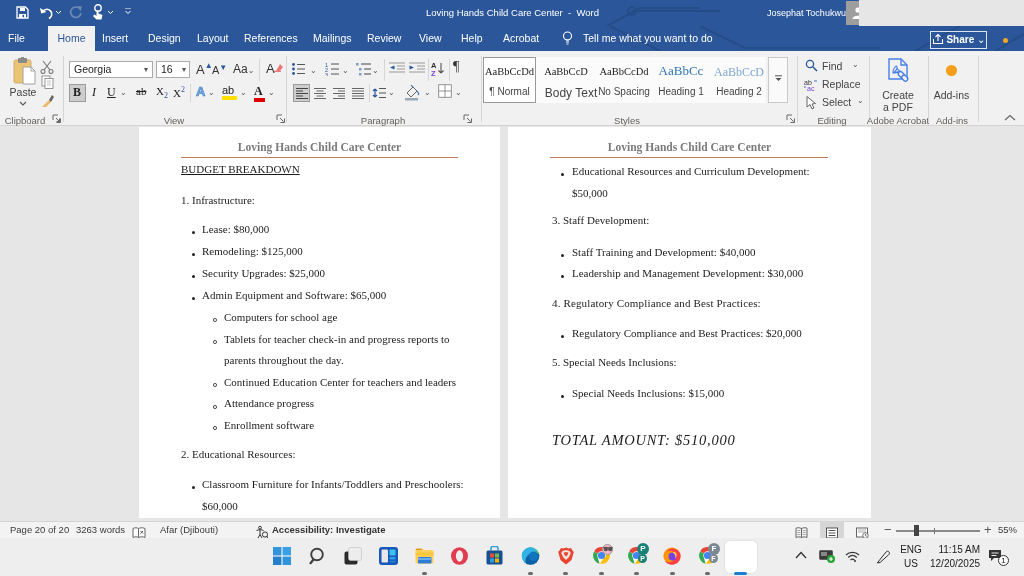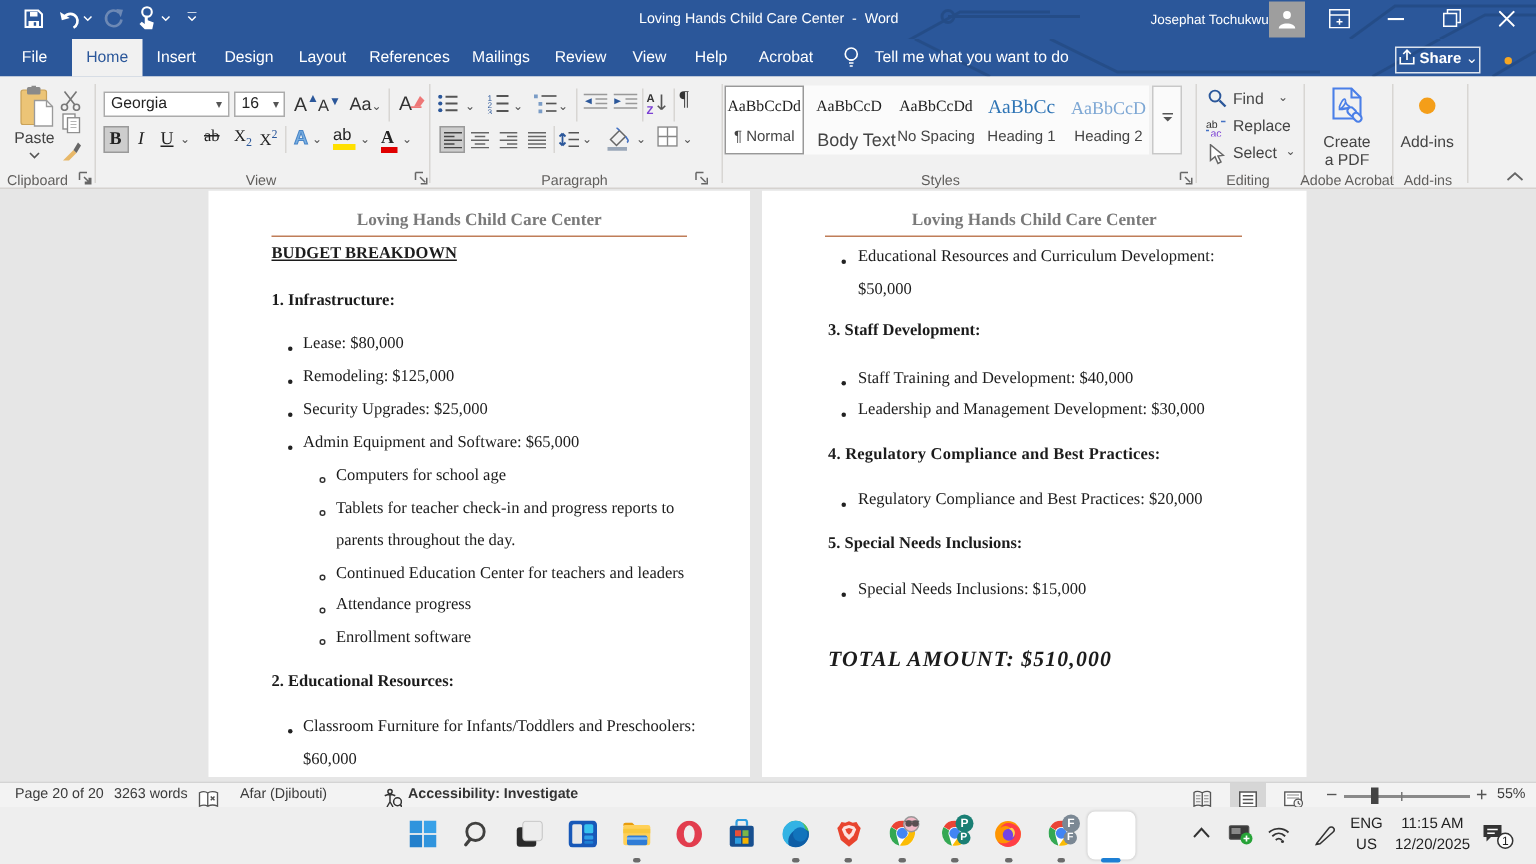--- a/index.html
+++ b/index.html
@@ -1,37 +1,37 @@
 <!DOCTYPE html>
 <html><head>
 <meta charset="utf-8">
 <style>
 * { margin:0; padding:0; box-sizing:border-box; }
 html,body { width:1024px; height:576px; overflow:hidden; }
 body { font-family:"Liberation Sans", sans-serif; position:relative; background:#e6e6e6; }
 .abs { position:absolute; }
 
 
-#titlebar { left:0; top:0; width:1024px; height:26px; background:#2b579a; overflow:hidden; }
+#titlebar { left:0; top:0; width:859px; height:26px; background:#2b579a; overflow:hidden; }
 #tabsrow { left:0; top:26px; width:1024px; height:25px; background:#2b579a; overflow:visible; }
-.tab { position:absolute; top:0; height:25px; line-height:25px; color:#fff; font-size:10.5px; text-align:center; }
+.tab { position:absolute; top:0; height:25px; line-height:25px; color:#fff; font-size:10.5px; }
 #hometab { left:48px; top:0; width:47px; height:25px; background:#f1f1f1; color:#2b579a; line-height:25px; text-align:center; font-size:10.5px; }
 
 
 #ribbon { left:0; top:51px; width:1024px; height:75px; background:#f1f1f1; border-bottom:1px solid #d5d2cf; }
 .gsep { position:absolute; top:5px; height:66px; width:1px; background:#d8d6d3; }
 .glabel { position:absolute; top:64px; font-size:9.5px; color:#605e5c; text-align:center; }
 .launcher { position:absolute; top:63px; width:10px; height:10px; }
 .rbtxt { color:#444; font-size:10.5px; }
 
 
 #docarea { left:0; top:127px; width:1024px; height:394px; background:#e6e6e6; overflow:hidden; }
 .page { position:absolute; top:0; height:391px; background:#fff; }
 .dtxt { position:absolute; font-family:"Liberation Serif", serif; font-size:11px; color:#1c1c1c; white-space:nowrap; }
-.db { font-weight:bold; }
+.db { font-weight:normal; }
 .bullet { position:absolute; width:2.6px; height:2.6px; background:#222; border-radius:1.5px; }
 .obullet { position:absolute; width:3.6px; height:3.6px; border:0.8px solid #333; border-radius:50%; background:#fff; }
 .hdr { position:absolute; font-family:"Liberation Serif", serif; font-weight:bold; font-size:11.5px; color:#7a7a7a; width:100%; text-align:center; }
 .hline { position:absolute; height:1.6px; background:#bf7d58; }
 
 
 #statusbar { left:0; top:521px; width:1024px; height:17px; background:#f3f3f3; border-top:1px solid #d4d4d4; font-size:9.5px; color:#3b3b3b; }
 .sbi { position:absolute; top:0; height:16px; line-height:16px; }
 
 
@@ -586,19 +586,19 @@
   </svg>
   <svg class="abs" style="left:845px;top:12px" width="15" height="13" viewBox="0 0 15 13">
     <path d="M1 5 C4.5 1.5,10.5 1.5,14 5 M3.2 7.5 C5.8 5,9.2 5,11.8 7.5 M5.5 10 C6.8 8.8,8.2 8.8,9.5 10" fill="none" stroke="#333" stroke-width="1.2"></path>
     <circle cx="10" cy="11" r="1" fill="#333"></circle>
   </svg>
   <svg class="abs" style="left:876px;top:12px" width="14" height="14" viewBox="0 0 14 14">
     <path d="M2 12 L10 2 C10.8 1,12.3 1,13 2 C13.7 2.8,13.5 4,12.6 4.8 L4 12.5 L1.5 13 Z" fill="none" stroke="#333" stroke-width="1"></path>
     <path d="M1.5 13 L2 12 L4 12.5 Z" fill="#333"></path>
   </svg>
   <div class="abs" style="left:898px;top:5px;width:26px;text-align:center;font-size:10px;color:#222;line-height:14px">ENG<br>US</div>
-  <div class="abs" style="left:930px;top:5px;width:50px;text-align:center;font-size:10px;color:#222;line-height:14px">11:15 AM<br>12/20/2025</div>
+  <div class="abs" style="left:930px;top:5px;width:50px;text-align:right;font-size:10px;color:#222;line-height:14px">11:15 AM<br>12/20/2025</div>
   <svg class="abs" style="left:988px;top:11px" width="17" height="15" viewBox="0 0 17 15">
     <path d="M1 1 h12 v8 h-7 l-3 3 v-3 h-2 z" fill="#333"></path>
     <path d="M3.5 4 h7 M3.5 6.5 h5" stroke="#fff" stroke-width="0.9"></path>
   </svg>
   <div class="abs" style="left:998px;top:17px;width:11px;height:11px;border-radius:50%;background:#fdfdfd;border:1px solid #333;color:#222;font-size:8px;text-align:center;line-height:10px">1</div>
 </div>
 
 </body></html>

